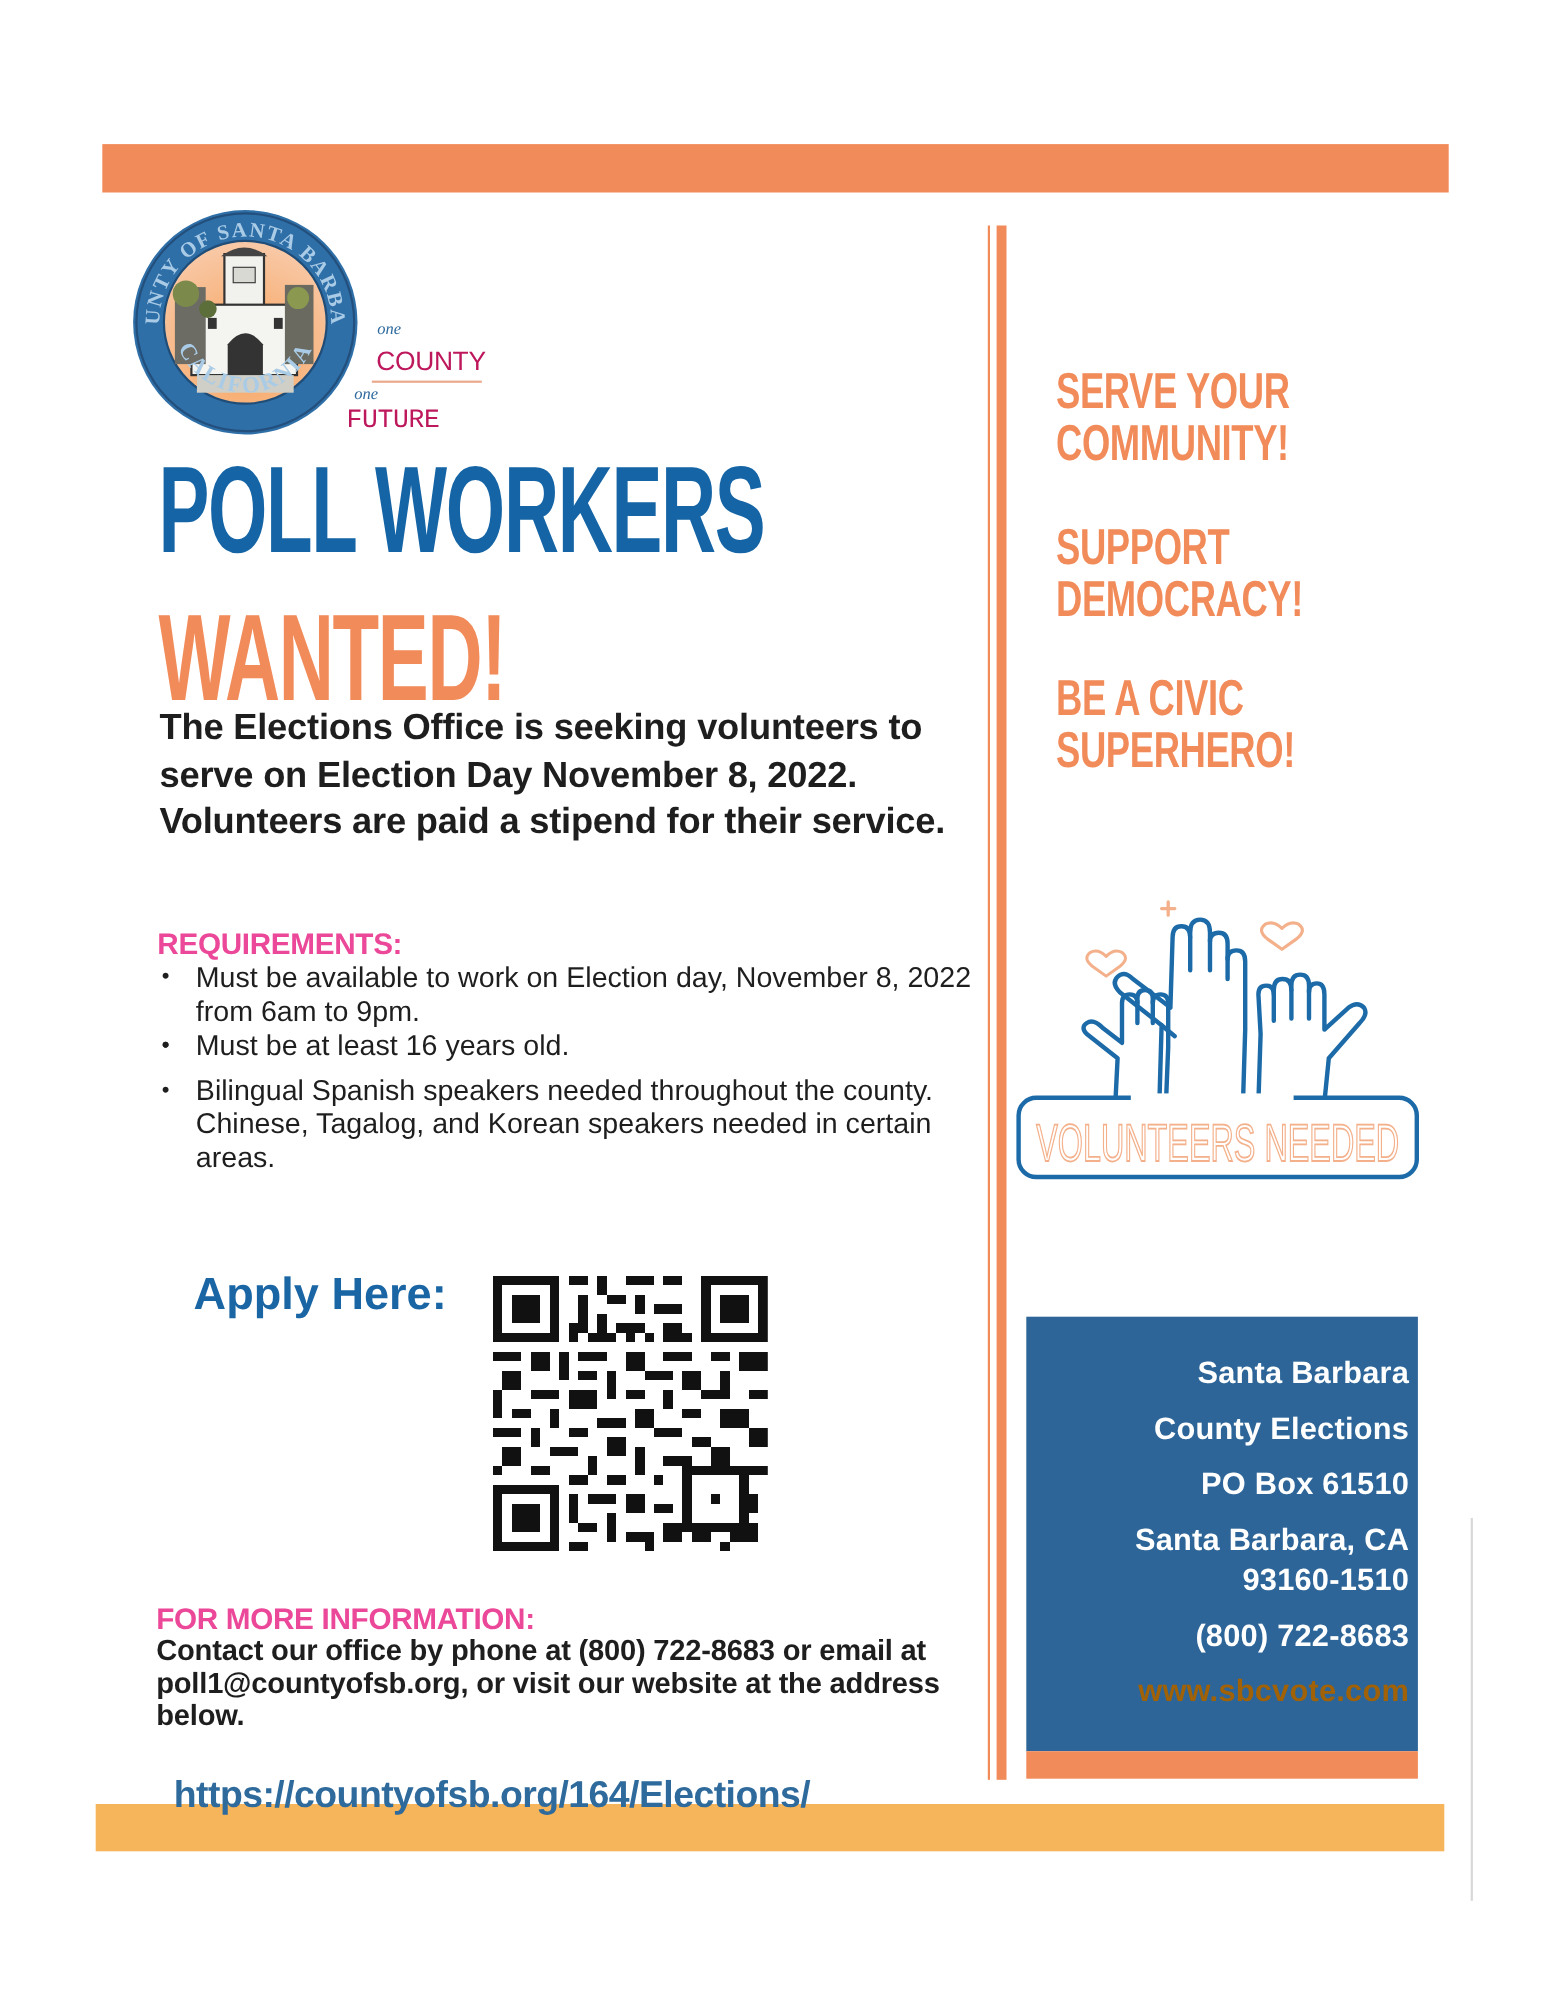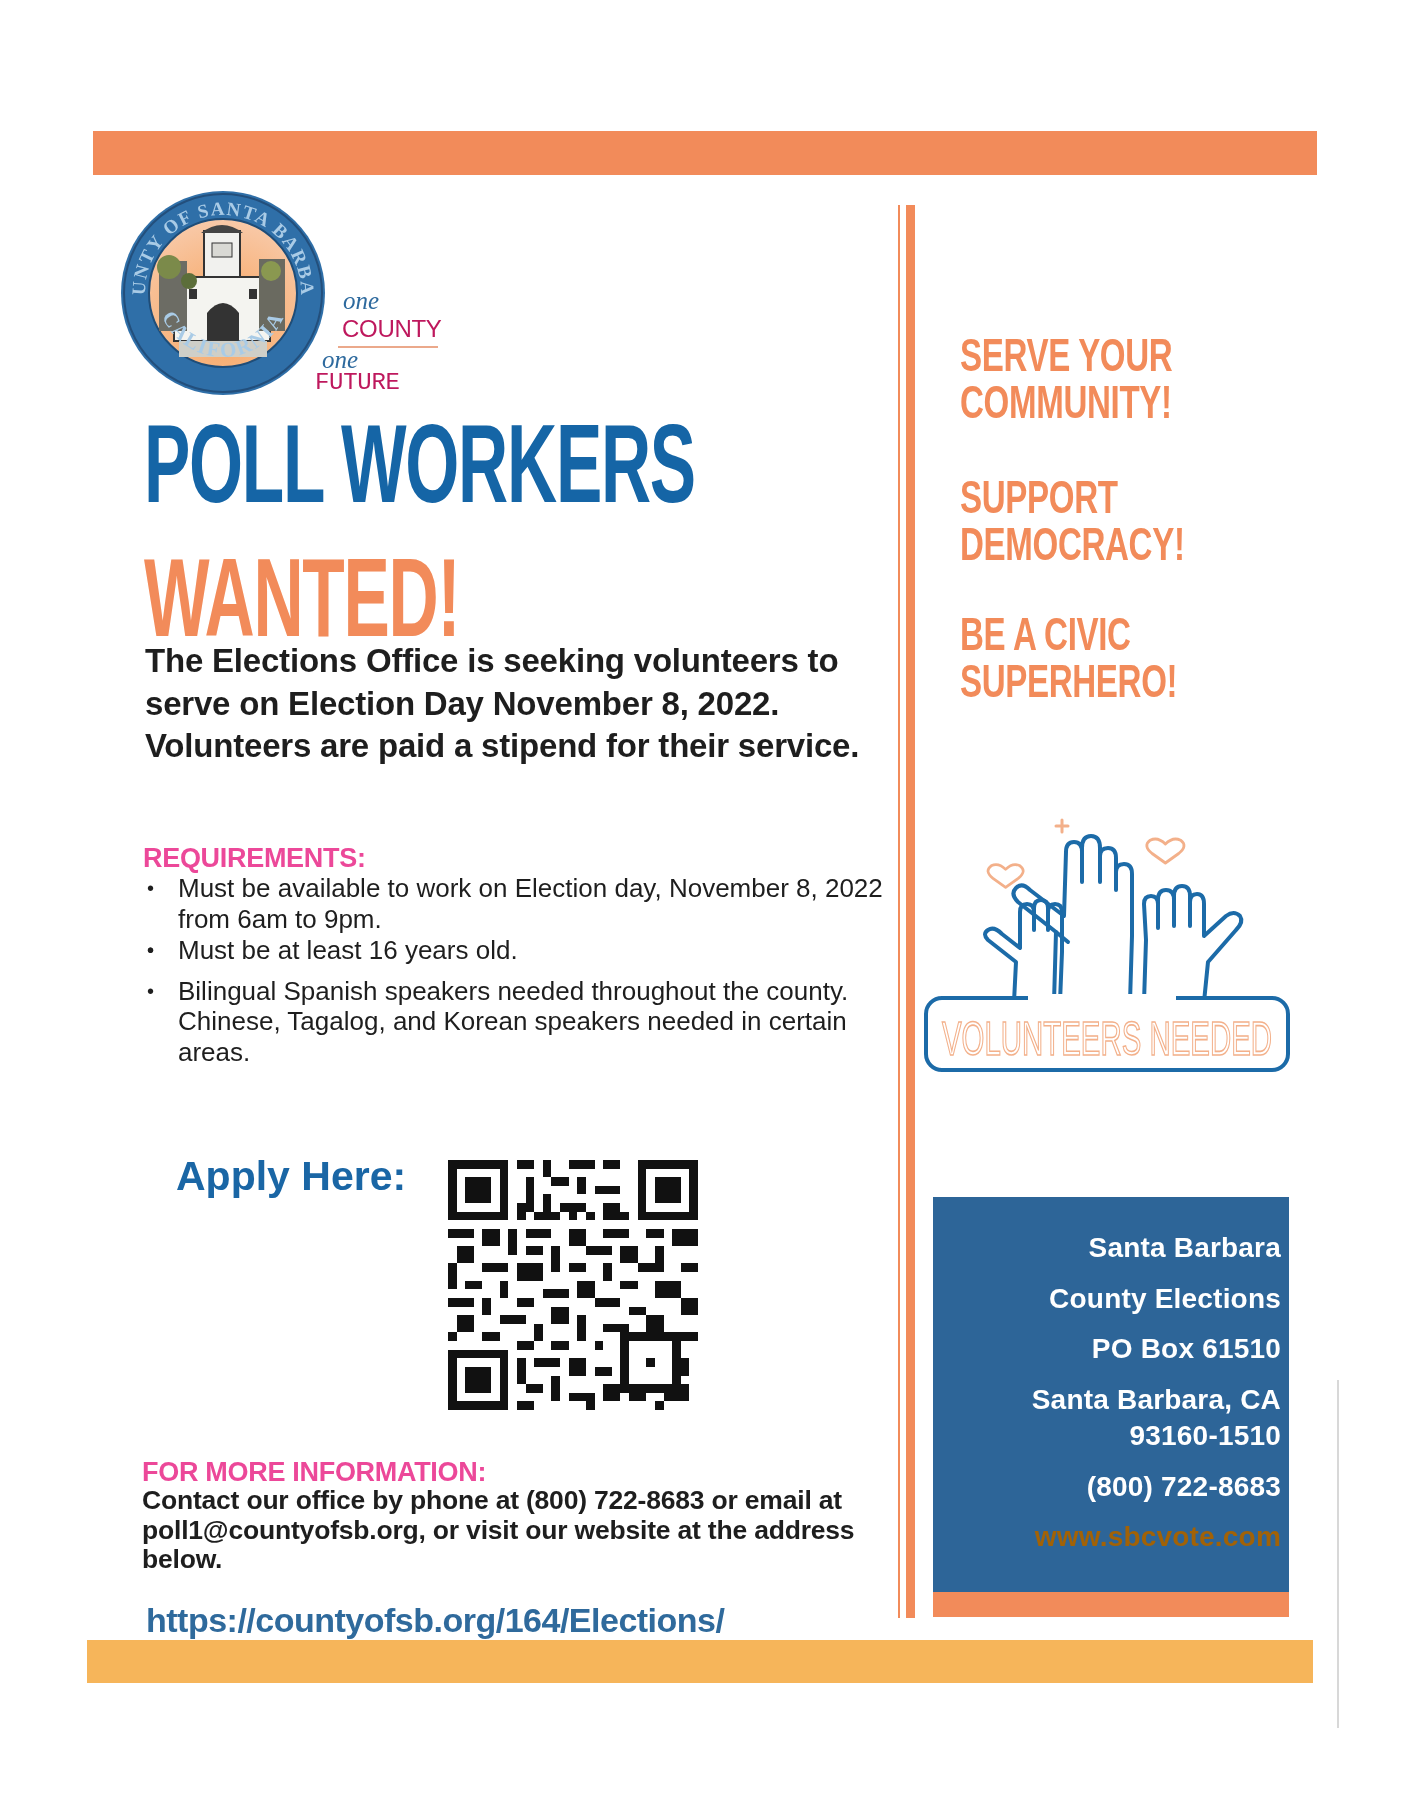--- a/index.html
+++ b/index.html
@@ -9,21 +9,21 @@
   .top-bar { left: 93px; top: 131px; width: 1224px; height: 44px; background: #F28B5A; }
   .bottom-bar { left: 87px; top: 1640px; width: 1226px; height: 43px; background: #F6B55A; }
   .scan-line { left: 1337px; top: 1380px; width: 2px; height: 348px; background: #d8d8d8; }
 
   .divider-thin { left: 898px; top: 205px; width: 2px; height: 1413px; background: #F28B5A; }
   .divider-thick { left: 906px; top: 205px; width: 9px; height: 1413px; background: #F28B5A; }
 
   
   .seal { left: 119px; top: 189px; width: 208px; height: 208px; }
   .tagline { left: 310px; top: 290px; width: 160px; height: 110px; color: #3A78AE; }
-  .tag-one { position: absolute; font-family: "Liberation Serif", serif; font-style: italic; font-size: 25px; line-height: 19px; color: #2E6A9E; }
+  .tag-one { position: absolute; font-family: "Liberation Serif", serif; font-style: italic; font-size: 15px; line-height: 19px; color: #2E6A9E; }
   .tag-word { position: absolute; font-family: "Liberation Sans", sans-serif; font-size: 24px; line-height: 24px; letter-spacing: -0.3px; color: #be185d; }
   .tag-rule { position: absolute; left: 28px; top: 56px; width: 100px; height: 2px; background: #EBA98B; }
 
   
   .headline { left: 144px; margin: 0; font-family: "Liberation Sans", sans-serif; font-weight: bold; font-size: 112px; line-height: 112px; transform-origin: left top; letter-spacing: -2px; white-space: nowrap; }
   .h-blue { top: 408px; color: #1565A6; transform: scaleX(0.62); }
   .h-orange { top: 542px; color: #F28B5A; transform: scaleX(0.62); }
 
   .intro { left: 145px; top: 640px; width: 720px; font-weight: bold; font-size: 33px; line-height: 42.5px; color: #1e1e1e; margin: 0; letter-spacing: -0.2px; }
 
@@ -32,21 +32,21 @@
   .req-list { left: 143px; top: 873px; width: 740px; margin: 0; padding: 0; list-style: none; font-size: 26px; line-height: 30.5px; color: #1e1e1e; }
   .req-list li { position: relative; padding-left: 35px; margin-bottom: 1px; }
   .req-list li.gap { margin-top: 10px; }
   .req-list .bullet { position: absolute; left: 4px; top: 0; font-size: 20px; }
 
   .apply-label { left: 176px; top: 1153px; font-weight: bold; font-size: 41px; line-height: 46px; color: #1A66A5; margin: 0; }
   .qr { left: 448px; top: 1160px; width: 250px; height: 250px; }
 
   .info-label { left: 142px; top: 1457px; }
   .info-body { left: 142px; top: 1486px; width: 760px; font-weight: bold; font-size: 26.5px; line-height: 29.5px; color: #1e1e1e; margin: 0; letter-spacing: -0.2px; }
-  .info-url { left: 142px; top: 1597px; font-weight: bold; font-size: 34px; line-height: 38px; color: #2F6A9C; margin: 4px; letter-spacing: -0.5px; text-decoration: none; }
+  .info-url { left: 142px; top: 1597px; font-weight: bold; font-size: 34px; line-height: 38px; color: #2F6A9C; margin: 16px; letter-spacing: -0.5px; text-decoration: none; }
 
   
   .slogan { left: 960px; margin: 0; font-family: "Liberation Sans", sans-serif; font-weight: bold; font-size: 46px; line-height: 47px; color: #F28B5A; transform: scaleX(0.72); transform-origin: left top; white-space: nowrap; letter-spacing: -0.5px; }
   .s1 { top: 332px; }
   .s2 { top: 474px; }
   .s3 { top: 611px; }
 
   .volunteers { left: 916px; top: 812px; width: 380px; height: 268px; }
 
   .address-box { left: 933px; top: 1197px; width: 356px; height: 395px; background: #2D6598; }

